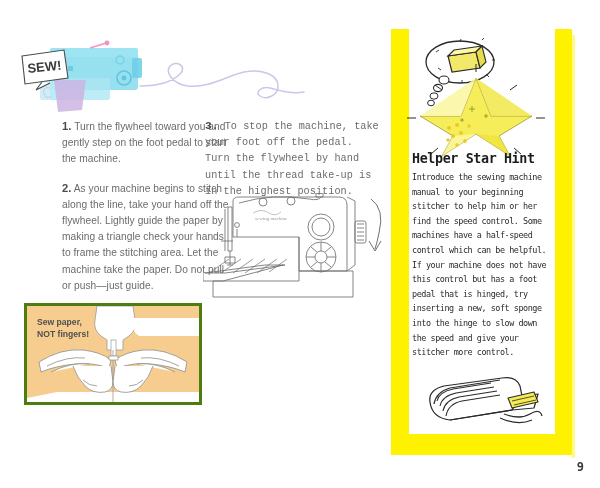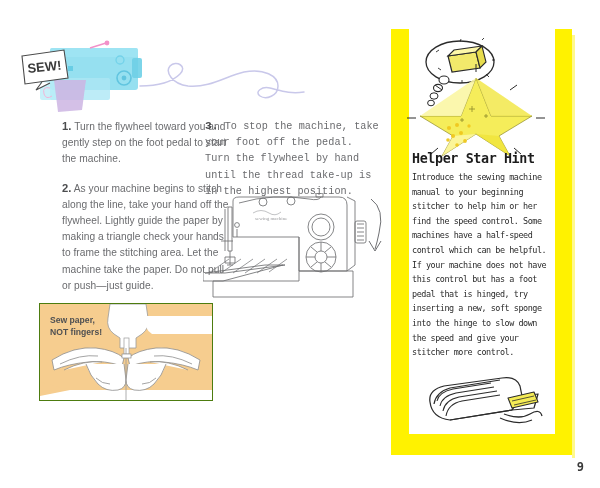--- a/index.html
+++ b/index.html
@@ -48,25 +48,25 @@
     left: 20px;
     top: 38px;
     width: 300px;
     height: 80px;
   }
   .hero svg { display: block; }
 
   
   .photo-box {
     position: absolute;
-    left: 39px;
+    left: 24px;
     top: 303px;
     width: 172px;
     height: 96px;
-    border: 1px solid #4d7c0f;
+    border: 3px solid #4d7c0f;
     background: #c4b5fd;
     overflow: hidden;
   }
   .photo-box svg { display: block; }
   .photo-caption {
     position: absolute;
     left: 10px;
     top: 11px;
     font-size: 8.6px;
     line-height: 11.6px;

